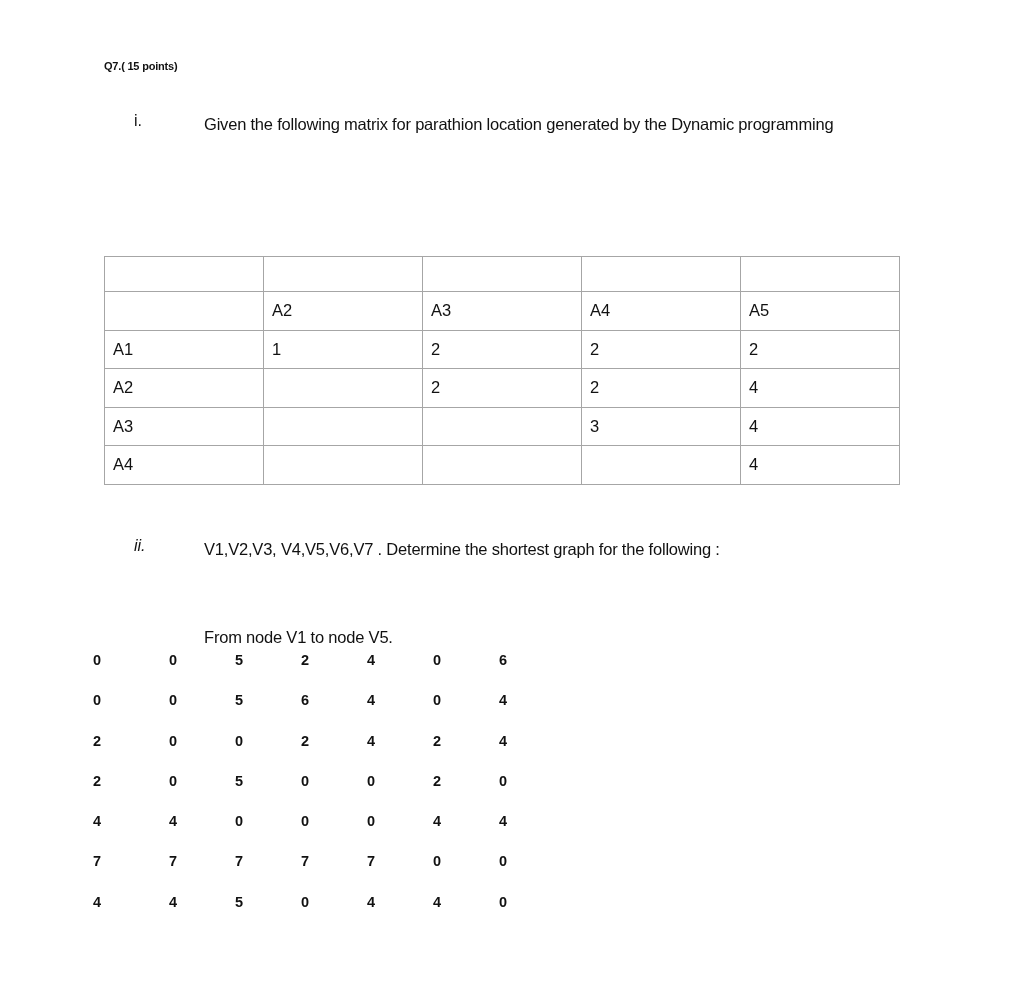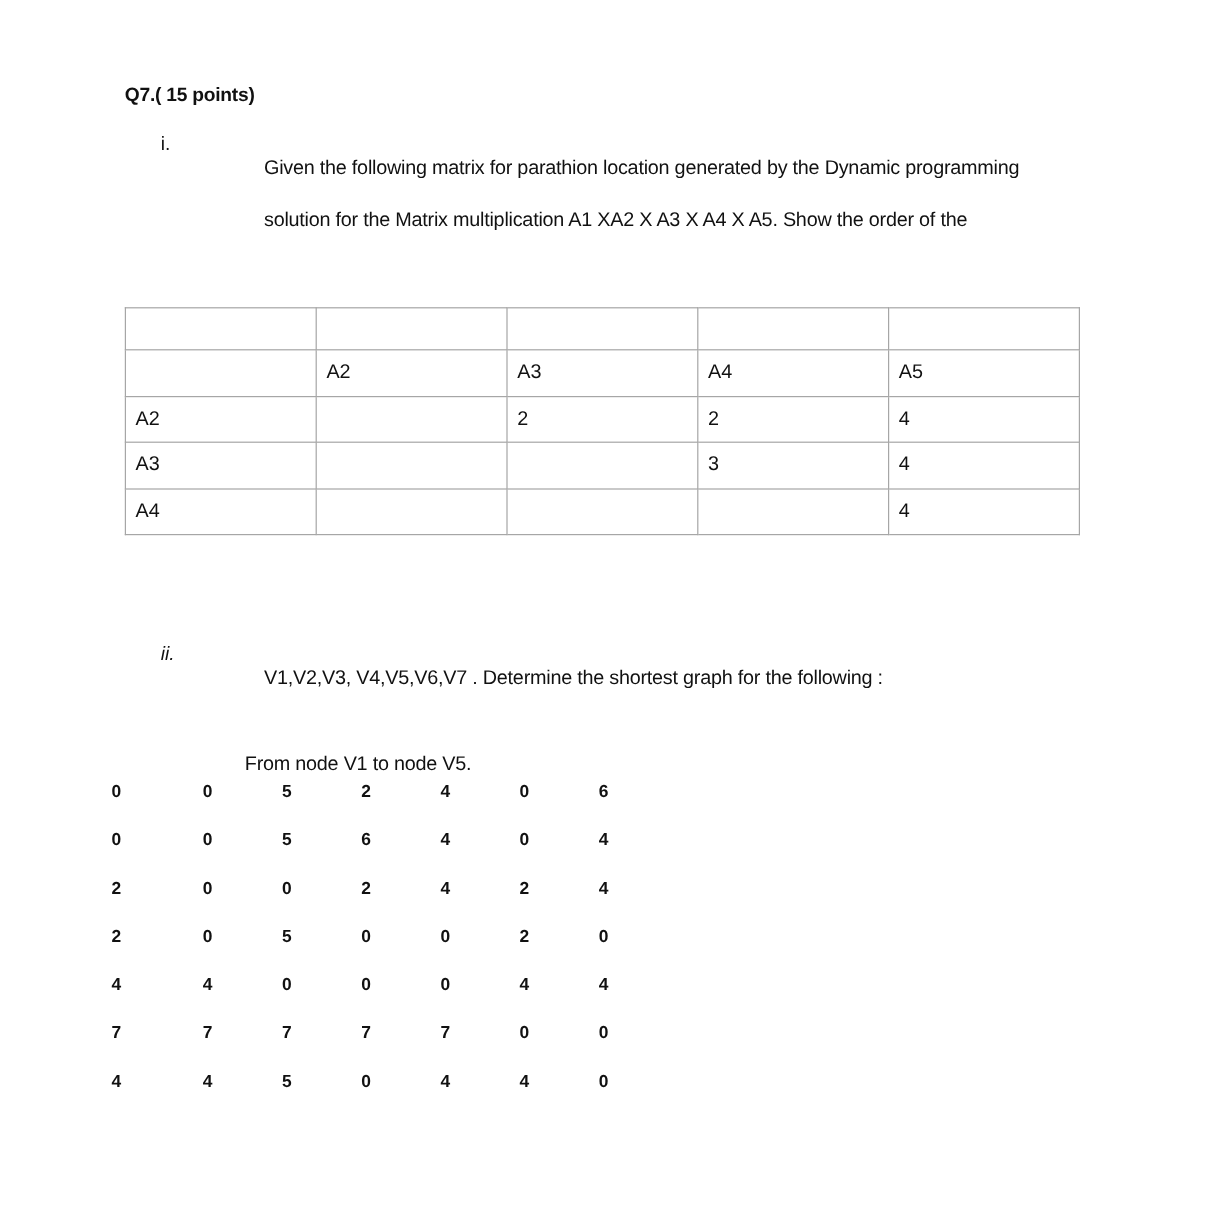--- a/index.html
+++ b/index.html
@@ -2,31 +2,31 @@
 <html><head>
   <meta charset="utf-8">
   <style>
     html, body { margin: 0; padding: 0; background: #ffffff; }
     body {
       width: 1024px; height: 1006px; position: relative; overflow: hidden;
       font-family: "Liberation Sans", "DejaVu Sans", sans-serif;
       color: #111;
     }
     .q-title {
-      position: absolute; left: 104px; top: 71px;
-      font-size: 16px; font-weight: bold; letter-spacing: -0.2px;
+      position: absolute; left: 104px; top: 60px;
+      font-size: 11px; font-weight: bold; letter-spacing: -0.2px;
     }
     .part-marker {
       position: absolute; font-size: 16px;
     }
     .part-text {
       position: absolute; left: 204px; width: 760px;
       font-size: 16.5px; line-height: 26.5px; letter-spacing: -0.2px;
     }
-    .part-text p { margin: 16px; }
+    .part-text p { margin: 0; }
     table.dp {
       position: absolute; left: 104px; top: 256px;
       border-collapse: collapse; width: 796px;
       font-size: 16.5px;
     }
     table.dp td {
       border: 1px solid #a6a6a6; width: 172px; padding: 0 0 0 8px;
       vertical-align: middle; box-sizing: border-box;
     }
     table.dp tr.r0 td { height: 35px; }
@@ -39,38 +39,44 @@
     .floyd-cell { width: 66px; padding-left: 10px; box-sizing: border-box; }
   </style>
 </head>
 <body>
 
 <div class="q-title">Q7.( 15 points)</div>
 
 <div class="part-marker" style="left:134px; top:112px;">i.</div>
 <div class="part-text" style="top:111px;">
   <p>Given the following matrix for parathion location generated by the Dynamic programming</p>
-  <p>solution for the Matrix multiplication  A1 XA2 X A3 X A4 X A5. Show the order of the</p>
 </div>
 
 <table class="dp">
   <tbody>
       <tr class="r0">
     <td></td>
     <td></td>
     <td></td>
     <td></td>
     <td></td>
   </tr>
   <tr>
     <td></td>
     <td>A2</td>
     <td>A3</td>
     <td>A4</td>
     <td>A5</td>
+  </tr>
+  <tr>
+    <td>A1</td>
+    <td>1</td>
+    <td>2</td>
+    <td>2</td>
+    <td>2</td>
   </tr>
   <tr>
     <td>A2</td>
     <td></td>
     <td>2</td>
     <td>2</td>
     <td>4</td>
   </tr>
   <tr>
     <td>A3</td>

